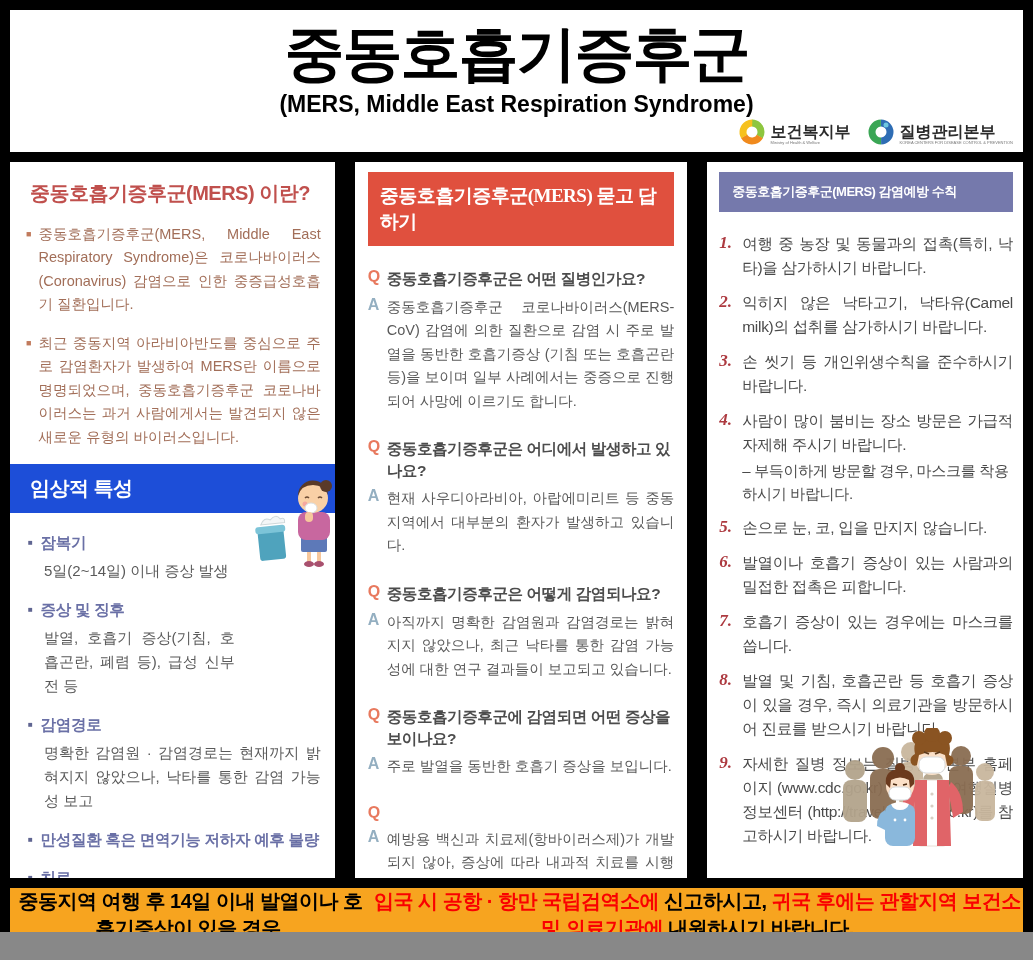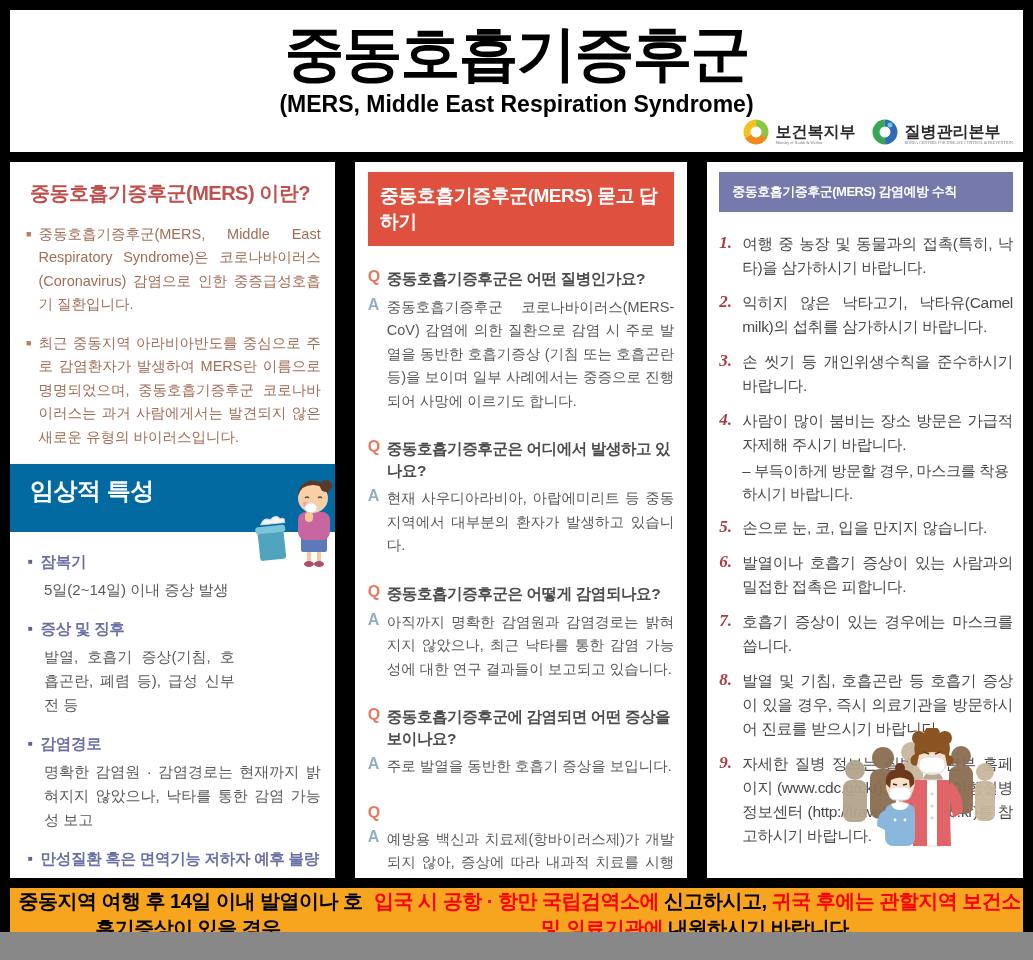--- a/index.html
+++ b/index.html
@@ -5,48 +5,48 @@
   * { margin:0; padding:0; box-sizing:border-box; }
   body { font-family:"Liberation Sans","DejaVu Sans",sans-serif; background:#888; }
   .poster { width:1033px; height:932px; background:#000; padding:10px; display:flex; flex-direction:column; }
 
   
   .header { background:#fff; height:142px; position:relative; text-align:center; flex-shrink:0; }
   .main-title { font-size:60px; font-weight:900; color:#000; letter-spacing:-2px; padding-top:6px; line-height:1.25; }
   .sub-title { font-size:23px; font-weight:bold; color:#000; letter-spacing:0px; }
   .logos { position:absolute; right:10px; bottom:2px; display:flex; gap:16px; align-items:flex-end; }
   .logo { display:flex; align-items:center; gap:5px; }
-  .logo-txt { display:flex; flex-direction:column; align-items:flex-start;font-family:Liberation Serif, serif; }
+  .logo-txt { display:flex; flex-direction:column; align-items:flex-start; }
   .logo-label { font-size:16px; font-weight:bold; color:#2b2b2b; line-height:1.1; }
   .logo-sub { font-size:4px; color:#777; letter-spacing:0; white-space:nowrap; }
 
   
   .columns { display:flex; gap:20px; margin:10px 0; height:716px; flex-shrink:0; }
   .col { background:#fff; position:relative; overflow:hidden; }
   .col-left { width:330px; padding:8px 14px 0 12px; }
   .col-mid  { width:338px; padding:0 13px; }
   .col-right{ width:321px; padding:0 10px 0 12px; }
 
   
   .left-title { color:#c0504d; font-size:20px; font-weight:800; margin:10px 0 16px 8px; letter-spacing:-0.5px; }
   .intro-item { display:flex; margin:0 0 15px 4px; }
   .intro-item .bullet { color:#c17a5c; font-size:9px; margin:6px 7px 0 0; flex-shrink:0; }
   .intro-item .txt { color:#a26e58; font-size:14.5px; line-height:1.62; text-align:justify; }
-  .clinical-band { background:#0369a1; color:#fff; font-size:24px; font-weight:800; padding:11px 0 25px 20px;
+  .clinical-band { background:#1d4ed8; color:#fff; font-size:20px; font-weight:800; padding:11px 0 11px 20px;
                    margin:14px -14px 20px -12px; letter-spacing:-0.5px; }
   .clin-item { margin:0 0 17px 6px; }
   .clin-head { display:flex; color:#6a70a6; font-weight:800; font-size:15.5px; letter-spacing:-0.3px; }
   .clin-head .bullet { color:#5f6591; font-size:8px; margin:5px 8px 0 0; flex-shrink:0; }
   .clin-body { color:#5a5a5a; font-size:15px; line-height:1.6; margin:5px 0 0 16px; text-align:justify; }
   .clin-body.wrap-illu { margin-right:86px; }
   .illu-sneeze { position:absolute; top:316px; right:0px; }
 
   
   .mid-band { background:#e0503e; color:#fff; font-size:19px; font-weight:800; padding:11px 12px;
-              margin:10px 0 22px 0; letter-spacing:-0.5px; }
+              margin:10px 0 22px 0; letter-spacing:-0.5px;font-family:Liberation Serif, serif; }
   .qa { margin-bottom:25px; }
   .q-line { display:flex; margin-bottom:6px; }
   .badge { font-weight:700; font-size:16px; width:19px; flex-shrink:0; }
   .q-badge { color:#e8795e; }
   .a-badge { color:#94afc1; }
   .q-text { color:#4c4c4c; font-weight:700; font-size:15.5px; letter-spacing:-0.4px; line-height:1.4; }
   .a-text { color:#5a5a5a; font-size:14.5px; line-height:1.62; text-align:justify; flex:1; }
 
   
   .right-band { background:#7579ac; color:#fff; font-size:13px; font-weight:800; padding:11px 0 11px 13px;

